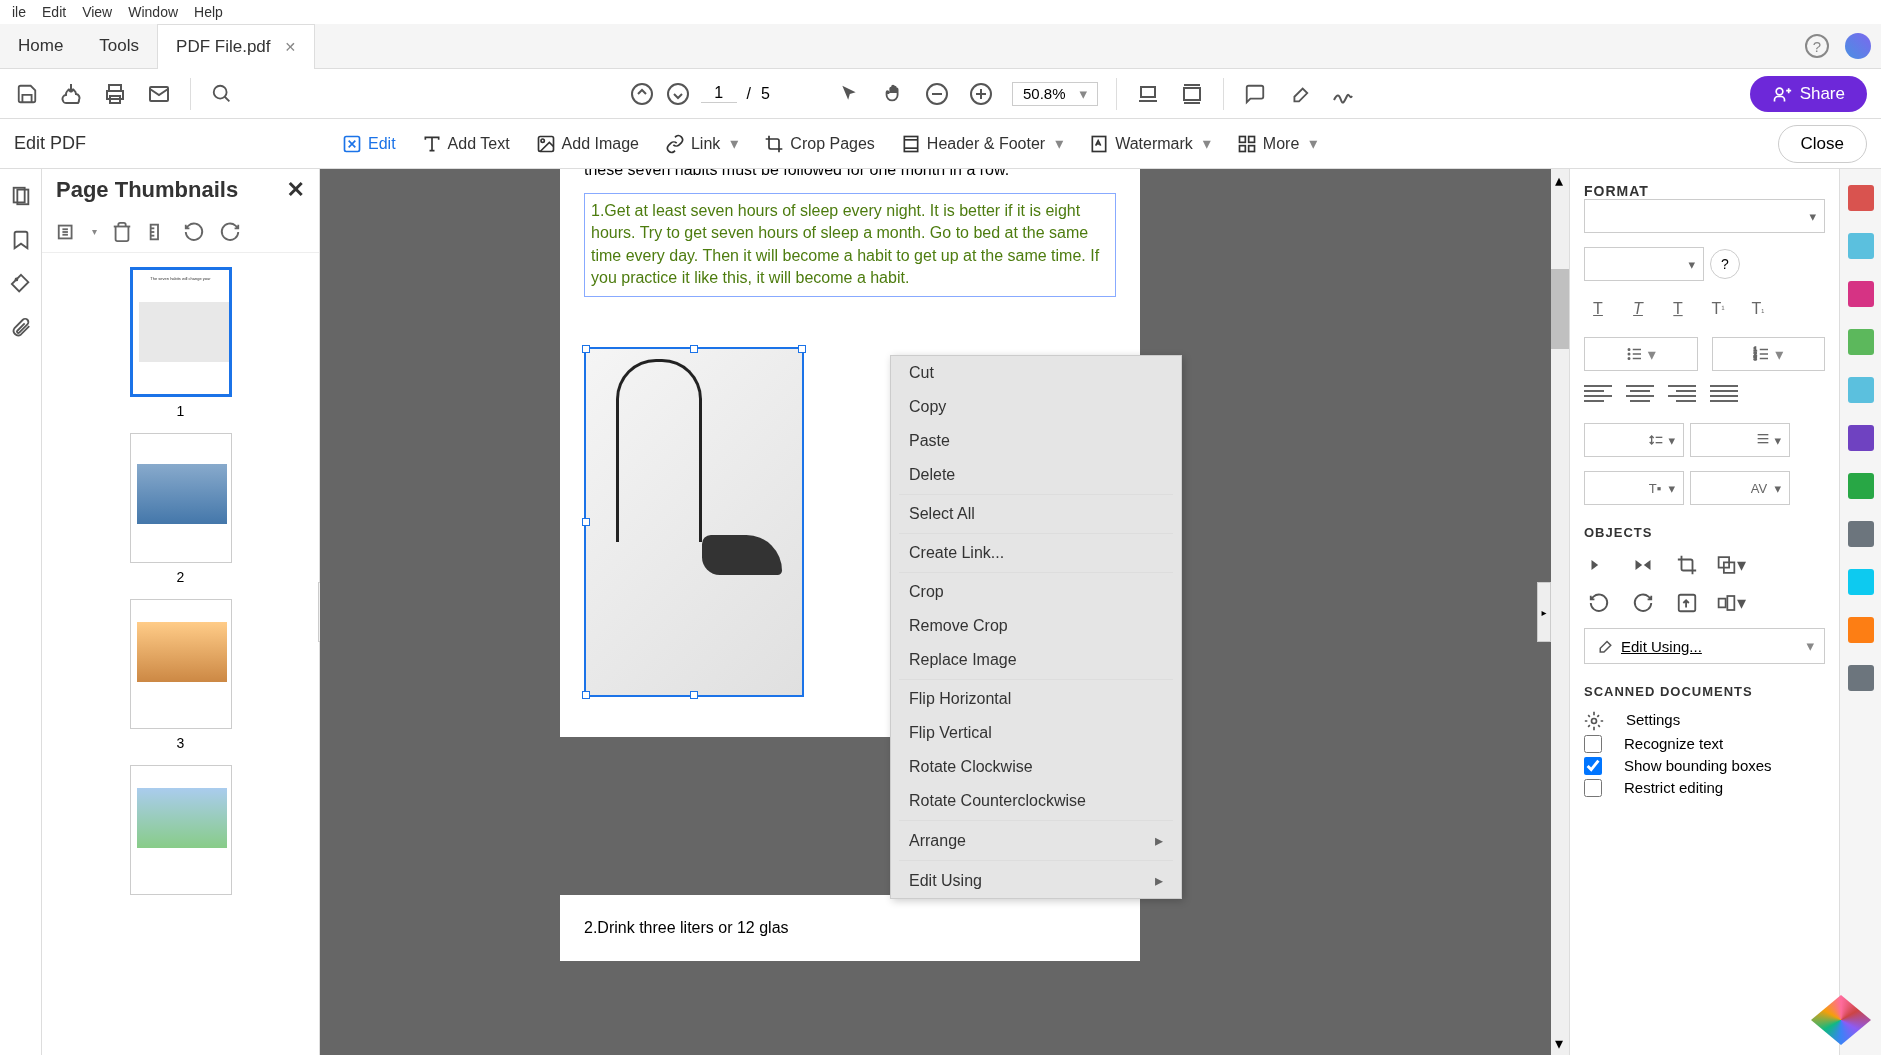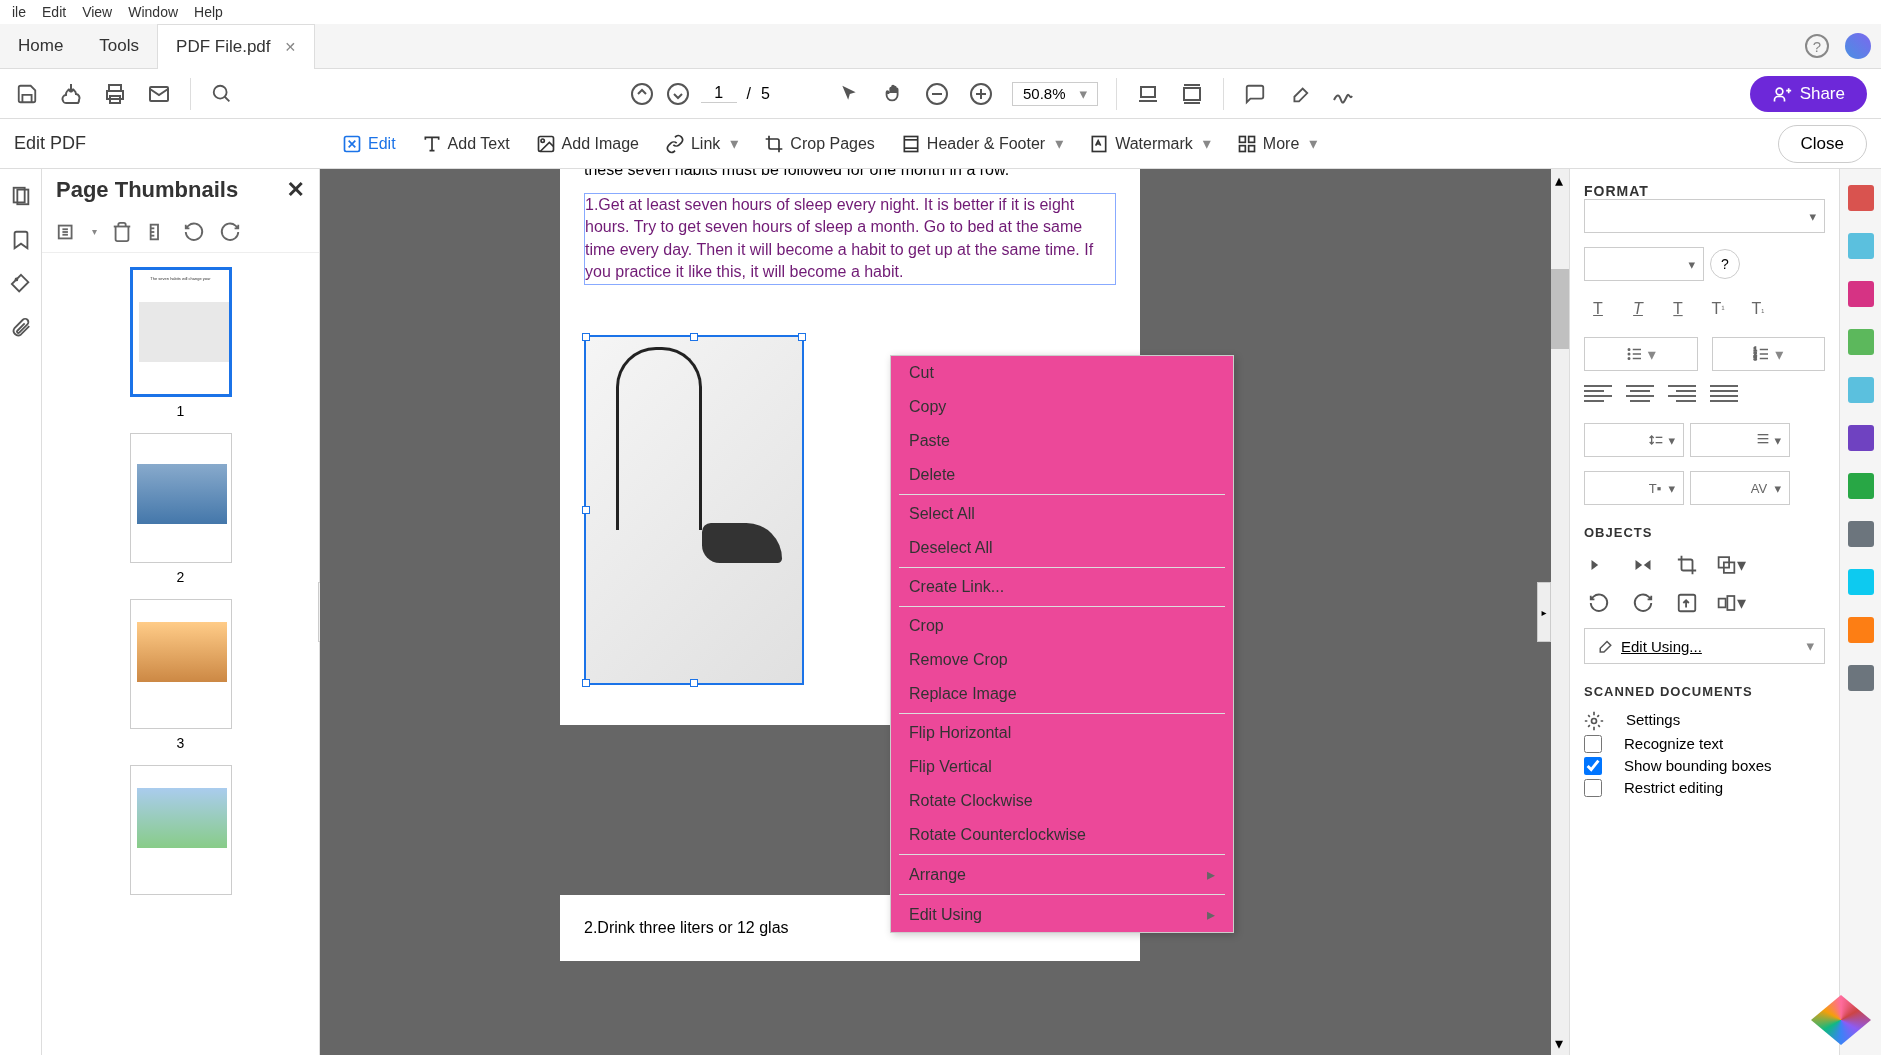--- a/index.html
+++ b/index.html
@@ -52,32 +52,32 @@
 .thumb .page { width: 102px; height: 130px; background: #fff; border: 1px solid #ccc; padding: 6px; font-size: 5px; color: #333; overflow: hidden; }
 .thumb.selected .page { border: 3px solid #1b73e8; }
 .thumb .num { font-size: 14px; margin-top: 6px; }
 .thumb .placeholder { width: 90px; height: 60px; background: #ddd; margin: 6px auto; }
 
 .collapse-handle { position: absolute; left: 318px; top: 50%; transform: translateY(-50%); width: 14px; height: 60px; background: #eee; border: 1px solid #ccc; display: flex; align-items: center; justify-content: center; font-size: 10px; cursor: pointer; }
 
 
 .docview { flex: 1; background: #666; position: relative; overflow: hidden; }
 .docpage { position: absolute; left: 240px; top: -18px; width: 580px; background: #fff; padding: 10px 24px 40px; }
-.doctext { font-size: 16px; line-height: 1.4; color: #701a75; border: 1px solid #88aaff; padding: 0; }
+.doctext { font-size: 16px; line-height: 1.4; color: #4d7c0f; border: 1px solid #88aaff; padding: 6px; }
 .docimg { width: 220px; height: 350px; margin-top: 50px; background: linear-gradient(135deg,#f5f5f5,#e0e0e0); border: 2px solid #1b73e8; position: relative; }
 .docimg::before { content:''; position:absolute; left:30px; top:10px; width:80px; height:180px; border:3px solid #222; border-radius: 40px 40px 0 0; border-bottom:none; }
 .handle { position:absolute; width:8px; height:8px; background:#fff; border:1px solid #1b73e8; }
 .doctext2-wrap { position:absolute; left:240px; top:726px; width:580px; background:#fff; padding:24px; }
 
 .scrollbar-v { position:absolute; right:0; top:0; bottom:0; width:18px; background:#f0f0f0; }
 .scrollbar-thumb { position:absolute; top:100px; width:100%; height:80px; background:#c0c0c0; }
 .collapse-right { position:absolute; right:18px; top:50%; transform:translateY(-50%); width:14px; height:60px; background:#eee; border:1px solid #ccc; display:flex; align-items:center; justify-content:center; font-size:10px; cursor:pointer; }
 
 
-.ctxmenu { position:absolute; left:890px; top:355px; width:344px; background:#ec4899; border:1px solid #ccc; box-shadow:2px 2px 8px rgba(0,0,0,0.2); z-index:100; }
+.ctxmenu { position:absolute; left:890px; top:355px; width:292px; background:#e5e5e5; border:1px solid #ccc; box-shadow:2px 2px 8px rgba(0,0,0,0.2); z-index:100; }
 .ctxmenu .item { padding: 8px 18px; font-size:16px; color:#333; cursor:pointer; display:flex; justify-content:space-between; align-items:center; }
 .ctxmenu .sep { height:1px; background:#ddd; margin:2px 8px; }
 .ctxmenu .sub::after { content:'▸'; color:#666; }
 
 
 .formatpanel { width: 270px; background:#fff; border-left:1px solid #ddd; padding:14px; overflow-y:auto; }
 .fmt-title { font-size:14px; font-weight:bold; letter-spacing:1px; color:#333; }
 .fmt-row { display:flex; gap:6px; margin-bottom:14px; align-items:center; }
 .fmt-drop { flex:1; height:34px; border:1px solid #ccc; display:flex; align-items:center; justify-content:flex-end; padding:0 8px; font-size:13px; color:#666; }
 .fmt-help { width:30px; height:30px; border:1px solid #ccc; border-radius:50%; display:flex; align-items:center; justify-content:center; font-size:14px; }
@@ -613,21 +613,20 @@
   </div>
 </div>
 
 <div class="ctxmenu">
   <div class="item">Cut</div>
   <div class="item">Copy</div>
   <div class="item">Paste</div>
   <div class="item">Delete</div>
   <div class="sep"></div>
   <div class="item">Select All</div>
-  <div class="item">Deselect All</div>
   <div class="sep"></div>
   <div class="item">Create Link...</div>
   <div class="sep"></div>
   <div class="item">Crop</div>
   <div class="item">Remove Crop</div>
   <div class="item">Replace Image</div>
   <div class="sep"></div>
   <div class="item">Flip Horizontal</div>
   <div class="item">Flip Vertical</div>
   <div class="item">Rotate Clockwise</div>

